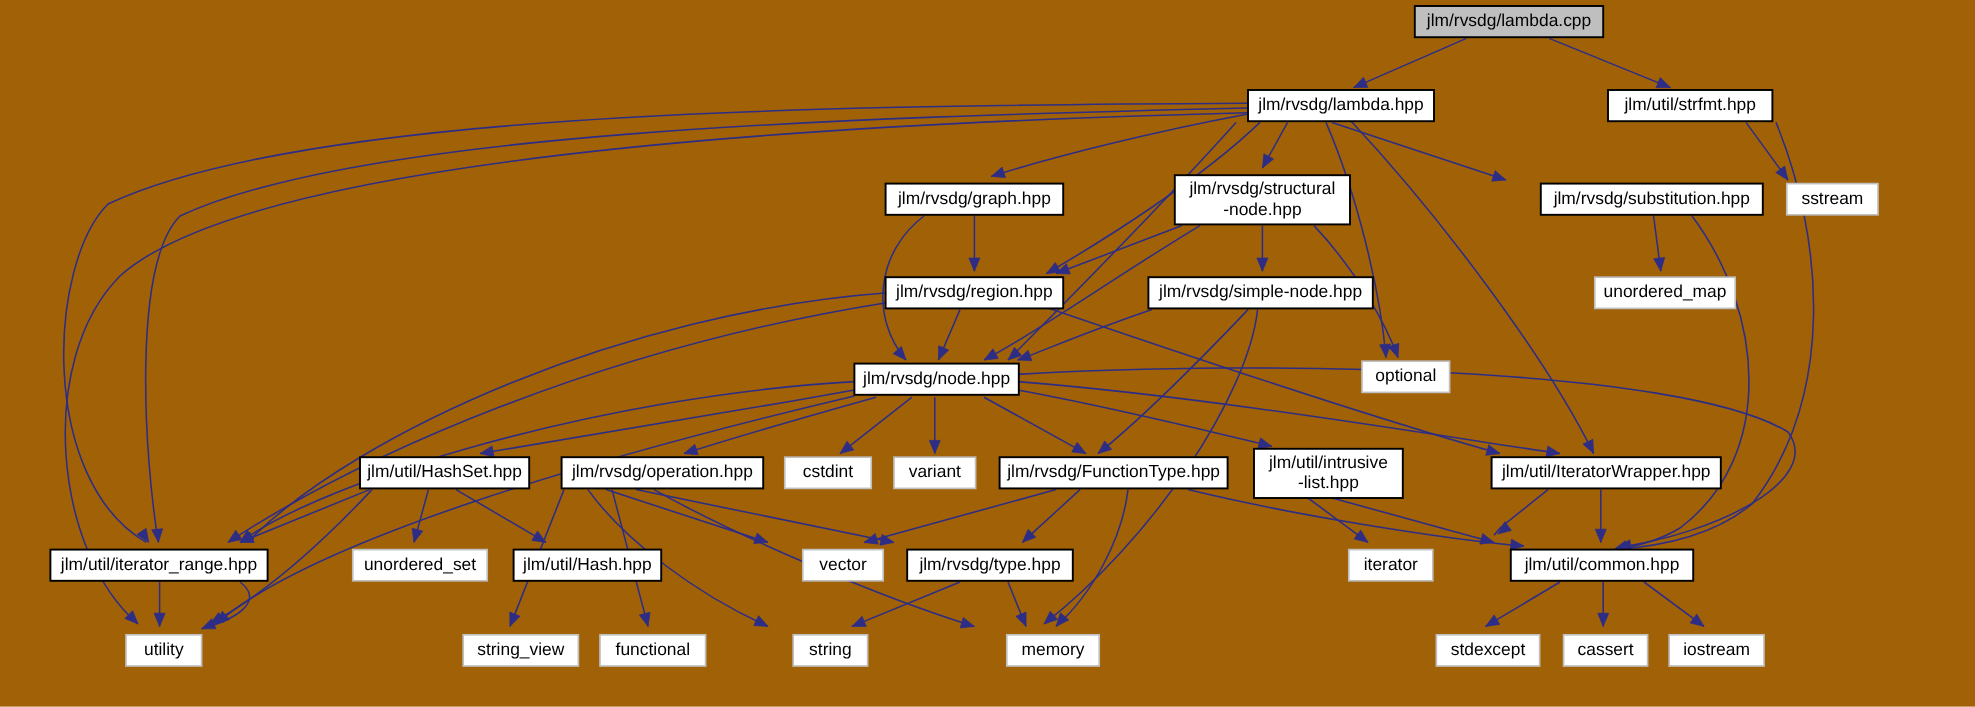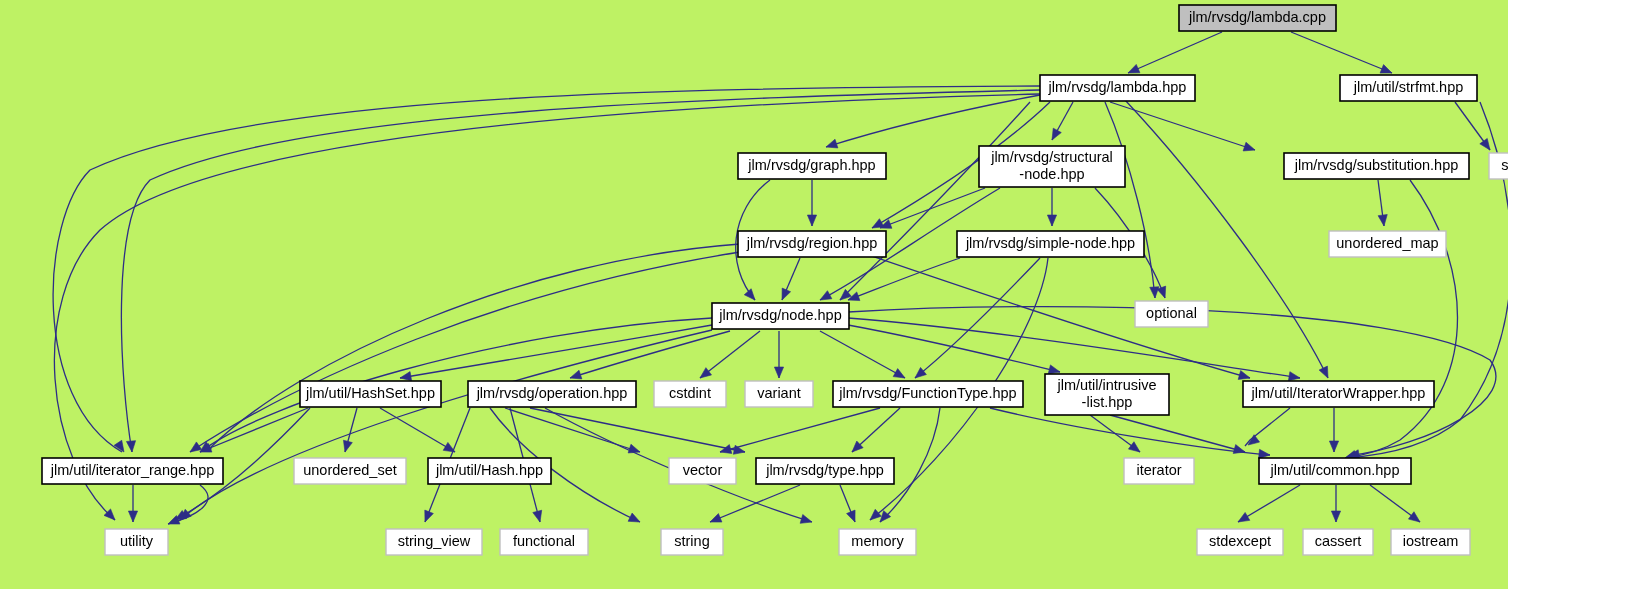--- a/index.html
+++ b/index.html
@@ -5,24 +5,24 @@
   html, body {
     margin: 0;
     padding: 0;
     background: #ffffff;
   }
   body {
     font-family: "Liberation Sans", sans-serif;
   }
   #graph-wrap {
     position: relative;
-    width: 1508px;
+    width: 1646px;
     height: 589px;
     overflow: hidden;
-    background: #bef264;
+    background: #a16207;
   }
   svg#depgraph {
     display: block;
     width: 1646px;
     height: 589px;
   }
   .edge {
     fill: none;
     stroke: #2d2d86;
     stroke-width: 1.3;

